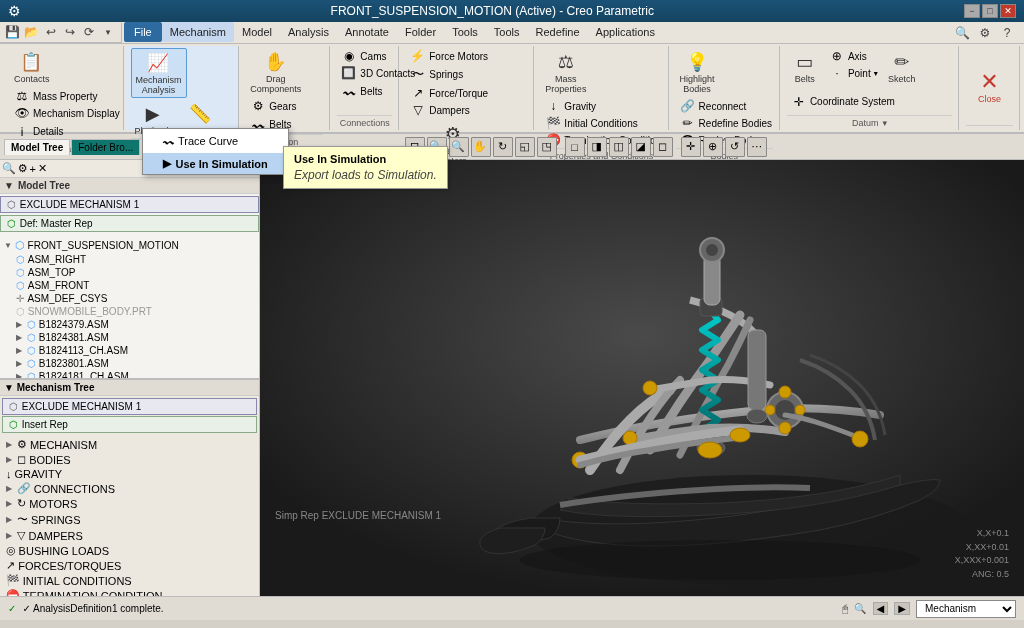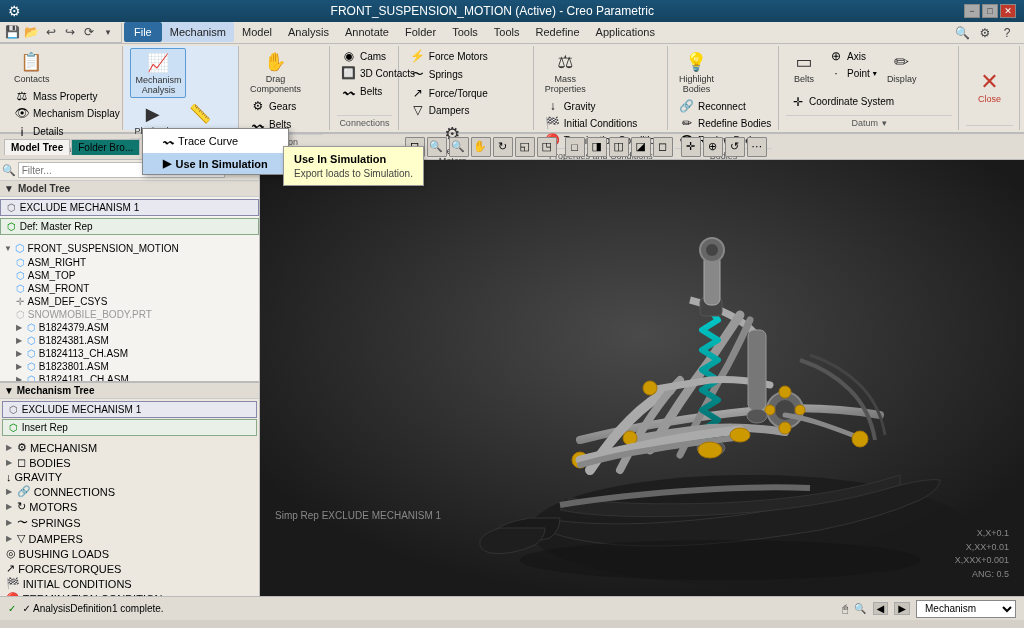--- a/index.html
+++ b/index.html
@@ -57,21 +57,21 @@
 
     
     #analysis-dropdown { position: absolute; top: 130px; left: 140px; background: white; border: 1px solid #888; box-shadow: 2px 2px 6px rgba(0,0,0,0.3); z-index: 100; min-width: 140px; }
     .dropdown-item { padding: 4px 20px; cursor: pointer; font-size: 11px; display: flex; align-items: center; gap: 4px; }
     .dropdown-item:hover, .dropdown-item.active-item { background: #cce0f5; }
     .dropdown-item.active-item { background: #b8d4f0; font-weight: bold; }
 
     
     #tooltip { position: absolute; top: 148px; left: 265px; background: #ffffcc; border: 1px solid #888; padding: 6px 10px; font-size: 11px; z-index: 200; box-shadow: 1px 1px 4px rgba(0,0,0,0.2); max-width: 200px; }
     #tooltip .tooltip-title { font-weight: bold; margin-bottom: 3px; }
-    #tooltip .tooltip-desc { color: #444; font-size: 10px; }
+    #tooltip .tooltip-desc { color: #444; font-size: 12px; font-style: italic; }
 
     
     #status-bar { height: 24px; background: #e0dcd4; border-top: 1px solid #bbb; display: flex; align-items: center; justify-content: space-between; padding: 0 8px; font-size: 10px; }
     .status-left { display: flex; align-items: center; gap: 4px; }
     .status-right { display: flex; align-items: center; gap: 4px; }
 
     
     .mech-selector { background: white; border: 1px solid #888; padding: 1px 4px; font-size: 10px; width: 100px; }
 
     
@@ -255,21 +255,21 @@
         <div class="ribbon-btn">
           <div class="btn-icon">▭</div>
           <span>Belts</span>
         </div>
         <div style="display:flex;flex-direction:column;gap:1px;">
           <div class="small-btn"><span class="small-btn-icon">⊕</span>Axis</div>
           <div class="small-btn"><span class="small-btn-icon">·</span>Point <span style="font-size:8px;">▾</span></div>
         </div>
         <div class="ribbon-btn">
           <div class="btn-icon">✏</div>
-          <span>Display</span>
+          <span>Sketch</span>
         </div>
         <div style="display:flex;flex-direction:column;gap:1px;">
           <div class="small-btn"><span class="small-btn-icon">✛</span>Coordinate System</div>
         </div>
       </div>
       <div class="ribbon-group-label" style="display:flex;align-items:center;justify-content:center;gap:2px;">
         Datum <span class="chevron-icon">▾</span>
       </div>
     </div>
 
@@ -311,21 +311,20 @@
     <div class="vp-btn">⋯</div>
   </div>
 </div>
 
 <div id="main-area" style="display:flex;height:436px;position:relative;">
 
   <div id="left-panel" style="width:260px;background:#f5f3ef;border-right:1px solid #bbb;display:flex;flex-direction:column;overflow:hidden;">
 
     <div class="tree-filter-bar">
       <span>🔍</span>
-      <input class="tree-filter-input" type="text" placeholder="Filter..." style="">
       <span style="cursor:pointer;">⚙</span>
       <span style="cursor:pointer;">+</span>
       <span style="cursor:pointer;">✕</span>
     </div>
 
     <div style="flex:1;overflow-y:auto;min-height:200px;">
       <div class="tree-section-header" style="padding:2px 4px;background:#e0dcd4;">
         <span>▼</span>
         <span>Model Tree</span>
       </div>

